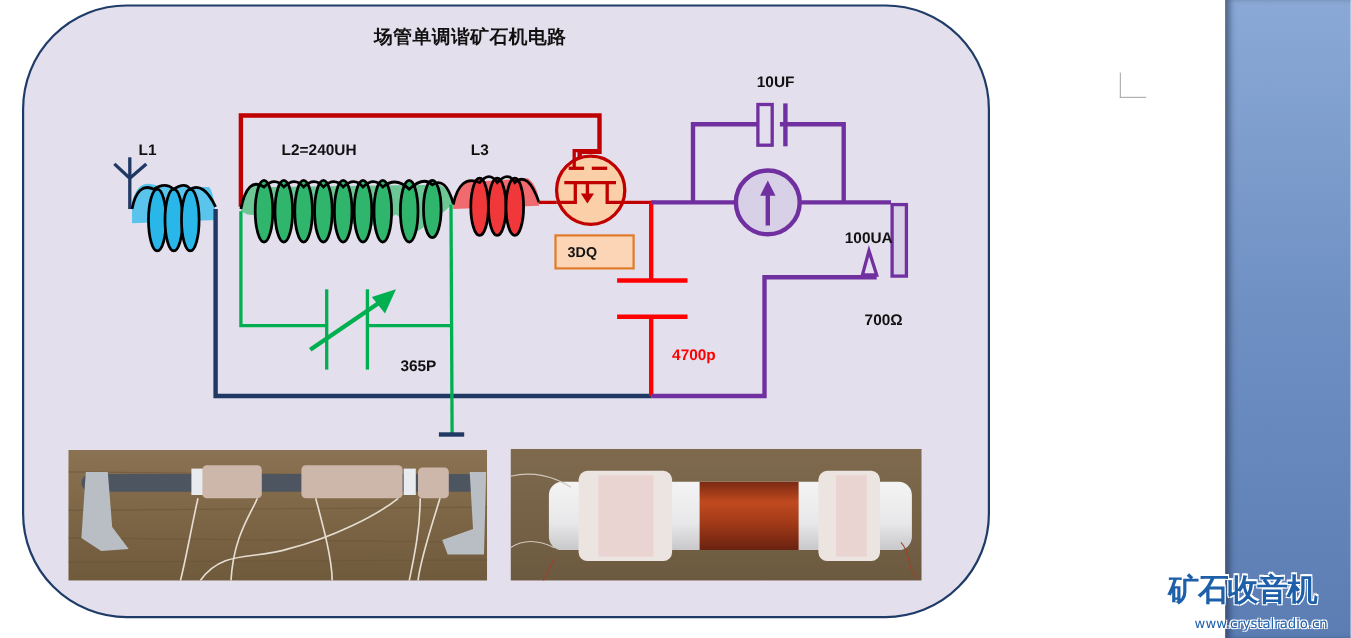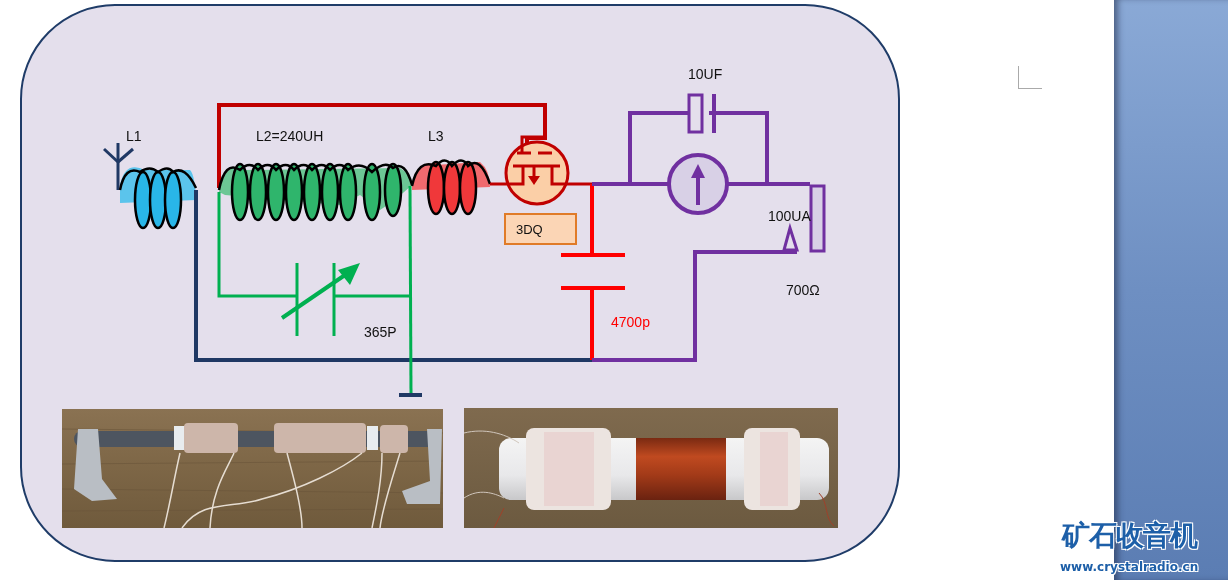--- a/index.html
+++ b/index.html
@@ -1,35 +1,36 @@
 <!DOCTYPE html>
 <html><head>
 <meta charset="utf-8">
 <style>
   html, body { margin:0; padding:0; }
   body { width:1228px; height:580px; position:relative; overflow:hidden; background:#ffffff; font-family:"DejaVu Sans", sans-serif; }
   #page { position:absolute; left:0; top:0; width:1115px; height:580px; background:#ffffff; }
   #panel { position:absolute; left:20px; top:4px; width:880px; height:558px; background:#e4dfec; border:2px solid #1f3c68; border-radius:95px; box-sizing:border-box; }
   #circuit { position:absolute; left:0; top:0; }
-  .lbl { position:absolute; font-family:"Liberation Sans", sans-serif; font-weight:normal; font-size:14px; color:#111; white-space:nowrap; }
+  .lbl { position:absolute; font-family:"Liberation Sans", sans-serif; font-weight:bold; font-size:14px; color:#111; white-space:nowrap; }
   #title { position:absolute; left:340px; top:22px; font-family:"DejaVu Sans", sans-serif; font-weight:bold; font-size:17px; color:#111; letter-spacing:0.5px; }
   .photo { position:absolute; overflow:hidden; }
   #photo1 { left:62px; top:409px; width:381px; height:119px; }
   #photo2 { left:464px; top:408px; width:374px; height:120px; }
   #corner-mark { position:absolute; left:1018px; top:66px; width:23px; height:22px; border-left:1px solid #aaa; border-bottom:1px solid #aaa; }
   #sidebar { position:absolute; left:1114px; top:0; width:114px; height:580px; background:linear-gradient(180deg,#8aa9d6 0%,#6e8fc2 50%,#5b7db3 100%); box-shadow:inset 6px 0 6px -2px rgba(30,40,70,0.55); }
   #logo-cn { position:absolute; left:1062px; top:517px; font-family:"DejaVu Sans", sans-serif; font-weight:bold; font-size:28px; color:#1d5fa8; letter-spacing:-1px; text-shadow:1px 1px 0 #fff,-1px -1px 0 #fff,1px -1px 0 #fff,-1px 1px 0 #fff;text-align:center; }
-  #logo-url { position:absolute; left:1060px; top:560px; font-family:"DejaVu Sans", sans-serif; font-weight:bold; font-size:12px; color:#1d5fa8; text-shadow:1px 1px 0 #fff,-1px -1px 0 #fff,1px -1px 0 #fff,-1px 1px 0 #fff; }
+  #logo-url { position:absolute; left:1086px; top:560px; font-family:"DejaVu Sans", sans-serif; font-weight:normal; font-size:12px; color:#1d5fa8; text-shadow:1px 1px 0 #fff,-1px -1px 0 #fff,1px -1px 0 #fff,-1px 1px 0 #fff; }
 </style>
 </head>
 <body>
 
 <div id="page">
   <div id="panel"></div>
 
+  <div id="title">场管单调谐矿石机电路</div>
 
   <svg id="circuit" width="1115" height="580">
 
     <polyline points="219,188 219,105 545,105 545,138 527,138 527,148" fill="none" stroke="#c00000" stroke-width="4"></polyline>
     <line x1="527" y1="138" x2="527" y2="148" stroke="#c00000" stroke-width="3"></line>
 
     <g stroke="#1f3864" stroke-width="3" fill="none">
       <line x1="118" y1="143" x2="118" y2="190"></line>
       <line x1="104" y1="149" x2="118" y2="162"></line>
       <line x1="133" y1="149" x2="118" y2="162"></line>

